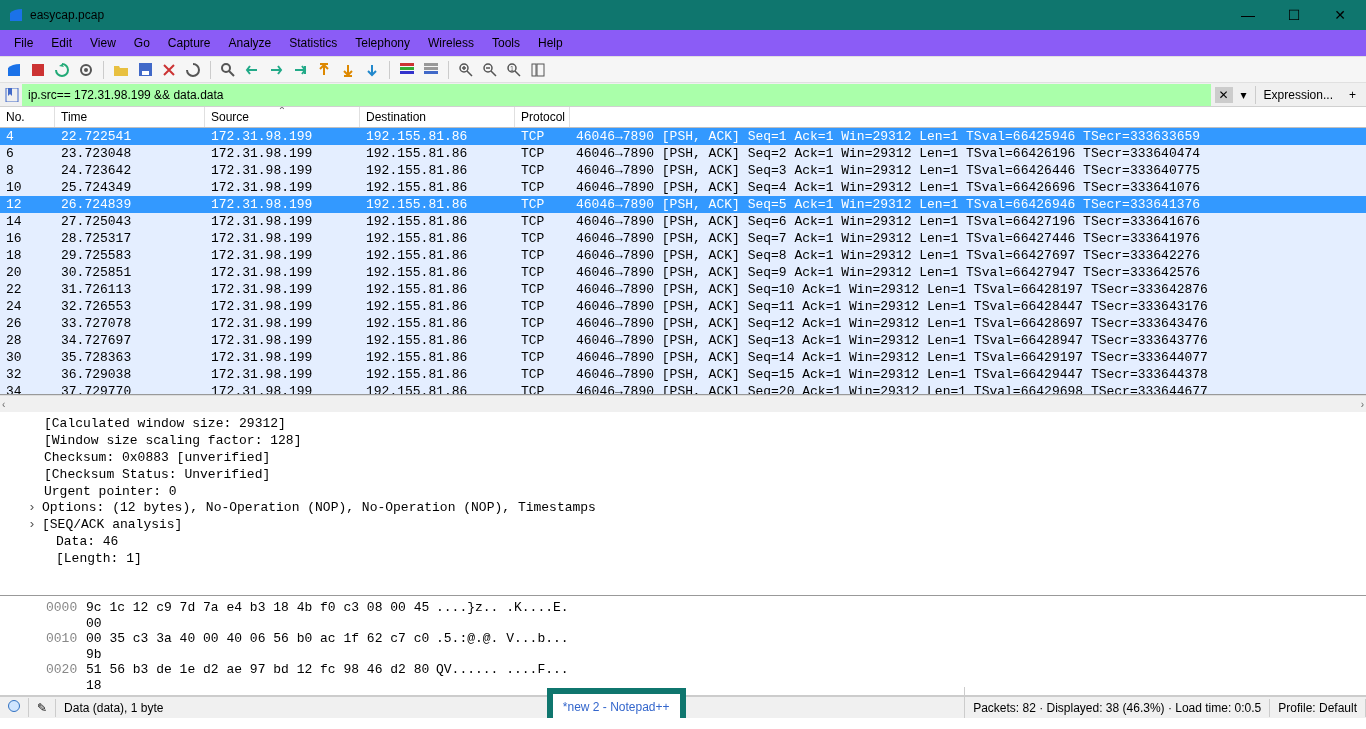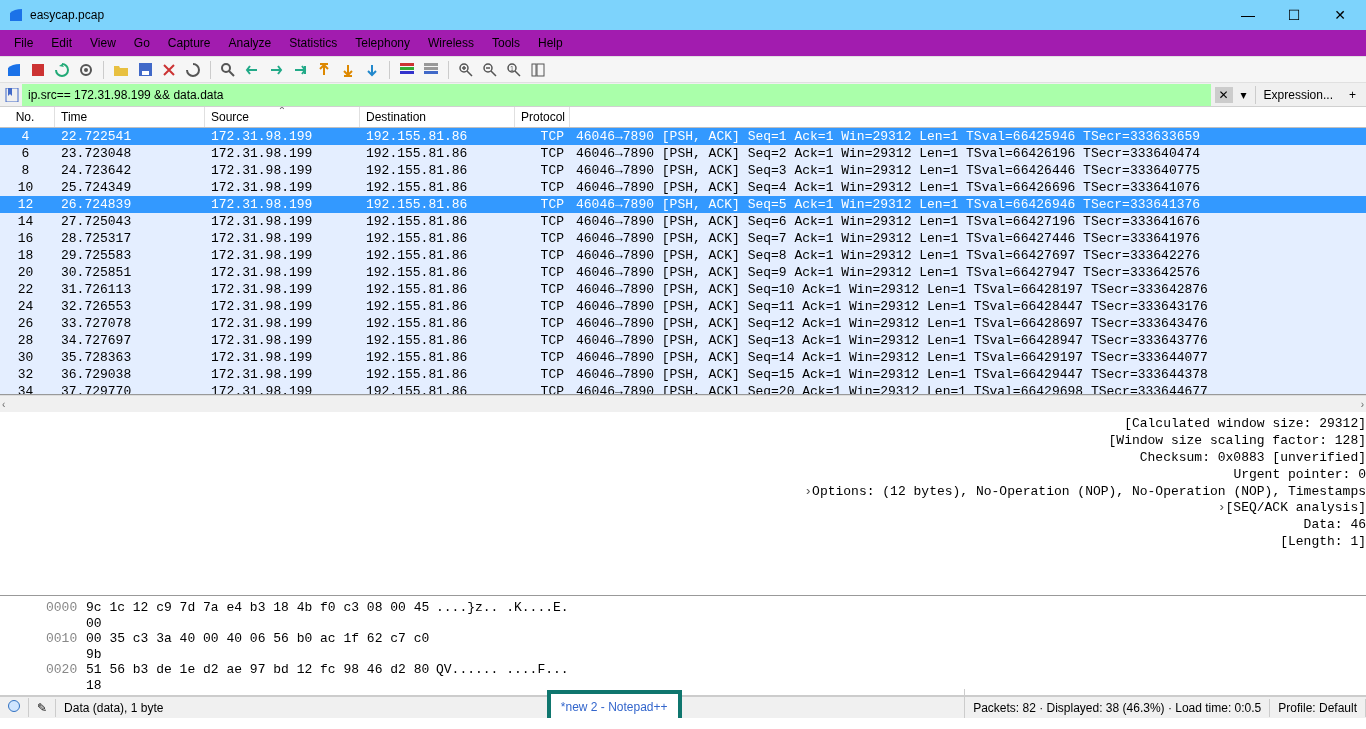--- a/index.html
+++ b/index.html
@@ -1,62 +1,62 @@
 <!DOCTYPE html>
 <html><head>
 <meta charset="utf-8">
 <style>
   * { margin: 0; padding: 0; box-sizing: border-box; }
   body { font-family: "Segoe UI", Tahoma, sans-serif; font-size: 12px; background: #fff; color: #000; overflow: hidden; }
-  .titlebar { display: flex; align-items: center; height: 30px; padding: 0 8px; background: #7dd3fc; }
+  .titlebar { display: flex; align-items: center; height: 30px; padding: 0 8px; background: #0f766e; }
   .titlebar .fin { margin-right: 6px; }
   .titlebar .title { flex: 1; font-size: 12px; }
   .winbtns { display: flex; gap: 18px; margin-right: 4px; }
   .winbtn { width: 28px; text-align: center; font-size: 14px; cursor: pointer; }
-  .menubar { display: flex; gap: 2px; padding: 4px 6px; background: #a21caf; border-bottom: 1px solid #e0e0e0; }
+  .menubar { display: flex; gap: 2px; padding: 4px 6px; background: #8b5cf6; border-bottom: 1px solid #e0e0e0; }
   .menuitem { padding: 2px 8px; cursor: pointer; }
   .toolbar { display: flex; align-items: center; gap: 4px; padding: 2px 4px; background: #f6f6f6; border-bottom: 1px solid #e0e0e0; height: 26px; }
   .tbtn { width: 20px; height: 20px; display: inline-flex; align-items: center; justify-content: center; cursor: pointer; border: 1px solid transparent; }
   .tsep { width: 1px; height: 18px; background: #ccc; margin: 0 3px; }
   .filterbar { display: flex; align-items: center; background: #f0f0f0; border-bottom: 1px solid #d0d0d0; height: 24px; }
   .filter-icon { width: 20px; height: 20px; display:inline-flex; align-items:center; justify-content:center; margin-left:2px; }
   .filter-input { flex: 1; background: #aaffaa; border: none; padding: 3px 6px; font-size: 12px; height: 22px; outline: none; font-family: inherit; }
   .filter-ctrl { display: flex; align-items: center; gap: 2px; padding: 0 4px; }
   .filter-btn { padding: 2px 6px; font-size: 12px; cursor: pointer; }
   .expr { padding: 2px 8px; cursor: pointer; border-left: 1px solid #ccc; }
   .packet-list { height: 288px; overflow-y: scroll; border-bottom: 1px solid #999; font-family: Consolas, "Courier New", monospace; font-size: 13px; position: relative; }
   .phdr { display: flex; background: #fff; border-bottom: 1px solid #c0c0c0; position: sticky; top: 0; font-family: "Segoe UI", Tahoma, sans-serif; font-size: 12px; }
   .phdr > div { padding: 3px 6px; border-right: 1px solid #e0e0e0; }
-  .c-no { width: 55px; text-align: center; padding-right: 10px !important; }
+  .c-no { width: 55px; text-align: left; padding-right: 10px !important; }
   .c-time { width: 150px; }
   .c-src { width: 155px; }
   .c-dst { width: 155px; }
-  .c-proto { width: 55px; text-align: right; }
+  .c-proto { width: 55px; }
   .c-info { flex: 1; }
   .prow { display: flex; white-space: nowrap; }
   .prow > div { padding: 1px 6px; overflow: hidden; }
   .prow.bg-light { background: #e4eeff; }
   .prow.selected { background: #3399ff; color: #fff; }
-  .details { height: 184px; overflow-y: scroll; border-bottom: 1px solid #999; font-family: Consolas, "Courier New", monospace; font-size: 13px; padding: 4px 0 4px 20px; line-height: 1.3; text-align: right; }
+  .details { height: 184px; overflow-y: scroll; border-bottom: 1px solid #999; font-family: Consolas, "Courier New", monospace; font-size: 13px; padding: 4px 0 4px 20px; line-height: 1.3; }
   .tree-row.exp::before { content: "›"; display:inline-block; width:14px; margin-left:-16px; color:#555; transform: rotate(0deg);}
   .tree-row.col::before { content: "⌄"; display:inline-block; width:14px; margin-left:-16px; color:#555;}
   .tree-row { padding-left: 24px; }
   .tree-row.l1 { padding-left: 24px; }
   .tree-row.l2 { padding-left: 36px; }
   .tree-row.highlight { background: #d8d8d8; margin-left: -20px; padding-left: 16px; font-weight: normal; }
   .hexpane { height: 100px; overflow-y: scroll; font-family: Consolas, "Courier New", monospace; font-size: 13px; padding: 4px 2px; border-bottom: 1px solid #ccc; line-height: 1.2; }
   .hexline { display: flex; margin-left: 44px; }
   .hx-off { width: 40px; color: #888; }
   .hx-bytes { width: 350px; }
   .hx-asc { flex: 1; }
   .statusbar { display: flex; align-items: center; height: 22px; background: #f0f0f0; border-top: 1px solid #ccc; font-size: 12px; }
   .statusbar > div { padding: 2px 8px; border-right: 1px solid #ccc; }
   .status-expand { flex: 1; }
   .circle { width:12px; height:12px; border:1px solid #3070c0; border-radius:50%; display:inline-block; background:#cfe5ff;}
-  .notepad-tab { background:#fff; border:4px solid #0f766e; padding:6px 10px; margin-left: 380px; position:relative; top:-1px; display:inline-block; color:#3366cc;}
+  .notepad-tab { background:#fff; border:6px solid #0f766e; padding:6px 10px; margin-left: 380px; position:relative; top:-1px; display:inline-block; color:#3366cc;}
   .sort-arrow { position: relative; }
   .sort-arrow::after { content:"⌃"; position:absolute; left:50%; top:-2px; font-size:10px; color:#666; transform:translateX(-50%);}
   .hscroll { height:17px; background:#f0f0f0; border-top:1px solid #ddd; display:flex; align-items:center; justify-content:space-between; padding:0 2px; font-size:10px; color:#666;}
   .hscroll span { cursor:pointer; }
   svg { display: block; }
 </style>
 </head>
 <body>
 
 <div class="titlebar">
@@ -371,36 +371,38 @@
 </div>
 <div class="hscroll">
     <span>‹</span>
     <span>›</span>
   </div>
 
 <div class="details" id="details">
     <div class="tree-row l1 ">[Calculated window size: 29312]</div>
     <div class="tree-row l1 ">[Window size scaling factor: 128]</div>
     <div class="tree-row l1 ">Checksum: 0x0883 [unverified]</div>
+    <div class="tree-row l1 ">[Checksum Status: Unverified]</div>
     <div class="tree-row l1 ">Urgent pointer: 0</div>
     <div class="tree-row l1 exp">Options: (12 bytes), No-Operation (NOP), No-Operation (NOP), Timestamps</div>
     <div class="tree-row l1 exp">[SEQ/ACK analysis]</div>
     <div class="tree-row l2 ">Data: 46</div>
     <div class="tree-row l2 ">[Length: 1]</div>
   </div>
 
 <div class="hexpane" id="hexpane">
     <div class="hexline">
       <span class="hx-off">0000</span>
       <span class="hx-bytes">9c 1c 12 c9 7d 7a e4 b3  18 4b f0 c3 08 00 45 00</span>
       <span class="hx-asc">....}z.. .K....E.</span>
     </div>
     <div class="hexline">
       <span class="hx-off">0010</span>
       <span class="hx-bytes">00 35 c3 3a 40 00 40 06  56 b0 ac 1f 62 c7 c0 9b</span>
+      <span class="hx-asc">.5.:@.@. V...b...</span>
     </div>
     <div class="hexline">
       <span class="hx-off">0020</span>
       <span class="hx-bytes">51 56 b3 de 1e d2 ae 97  bd 12 fc 98 46 d2 80 18</span>
       <span class="hx-asc">QV...... ....F...</span>
     </div>
     <div class="hexline">
       <span class="hx-off">0030</span>
       <span class="hx-bytes">00 e5 08 83 00 00 01 01  08 0a 03 f5 94 5a 13 e2</span>
       <span class="hx-asc">........ .....Z..</span>

